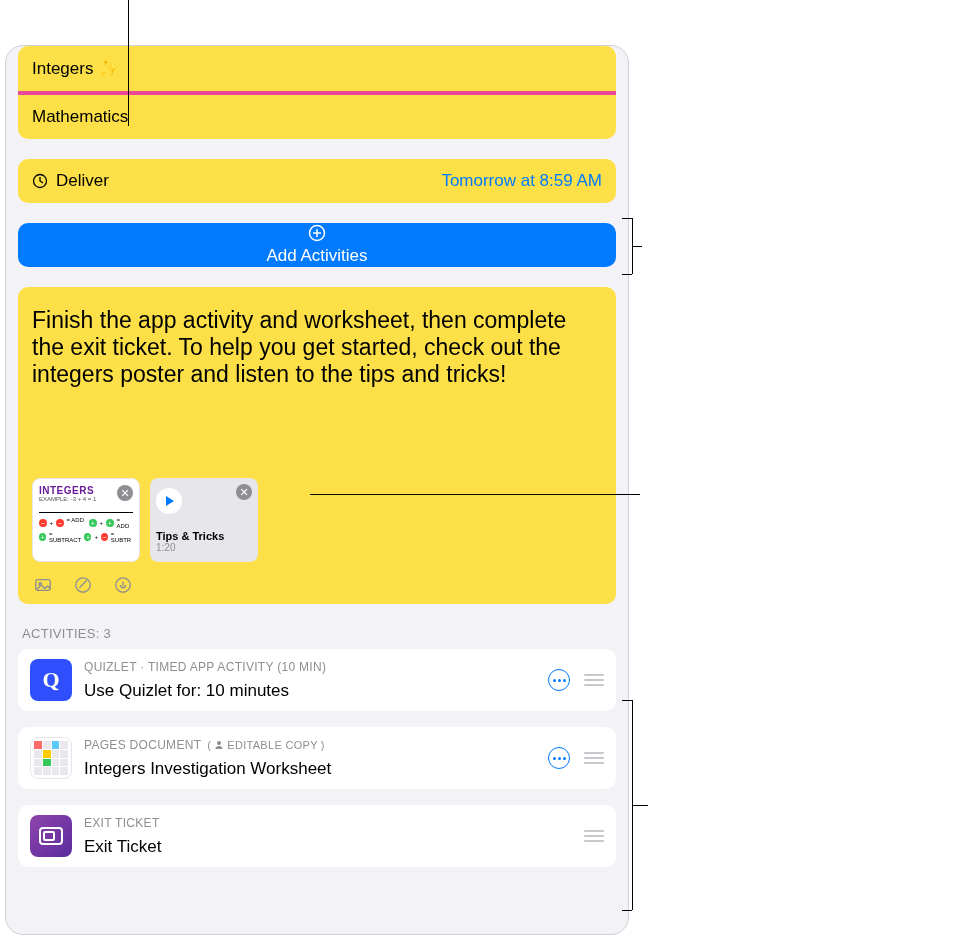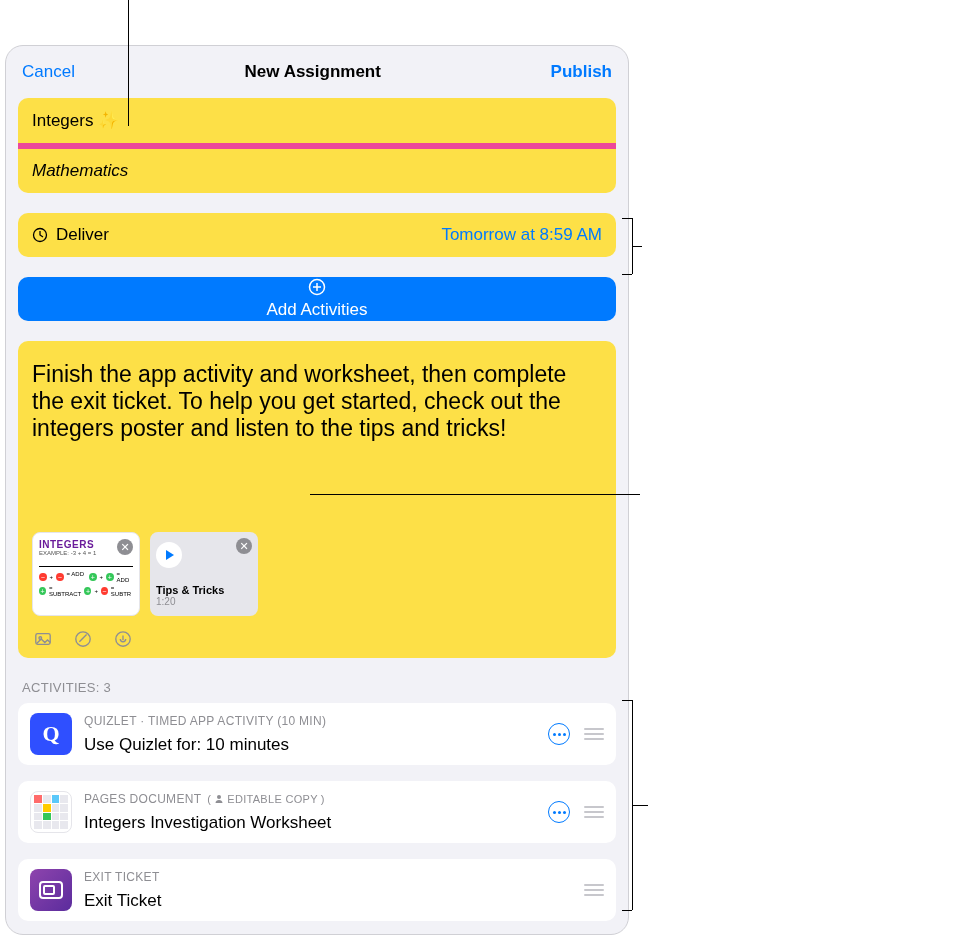--- a/index.html
+++ b/index.html
@@ -34,21 +34,21 @@
   }
   .card + .card { margin-top: 20px; }
   .row {
     padding: 12px 14px;
     font-size: 17px;
     color: #000;
     display: flex;
     align-items: center;
     gap: 8px;
   }
-  .row + .row { border-top: 6px solid #ec4899; font-style: italic; }
+  .row + .row { border-top: 4px solid #ec4899; }
   .row .value { margin-left: auto; color: #007aff; font-size: 17px; }
   .row-icon { width: 16px; height: 16px; flex: 0 0 16px; }
 
   .primary-btn {
     margin: 20px 12px 0 12px;
     height: 44px;
     background: #007aff;
     color: #fff;
     border-radius: 10px;
     display: flex;
@@ -158,25 +158,20 @@
   .h4a{ left:622px; top:700px; height:1px; width:10px;}
   .v4 { left:632px; top:700px; width:1px; height:210px;}
   .h4b{ left:622px; top:910px; height:1px; width:10px;}
   .h4c{ left:632px; top:805px; height:1px; width:16px;}
 </style>
 </head>
 <body>
 
 <div class="panel">
 
-  <div class="header">
-    <span class="link">Cancel</span>
-    <span class="title">New Assignment</span>
-    <span class="link publish">Publish</span>
-  </div>
 
   <div class="card">
     <div class="row">
       <span>Integers ✨</span>
     </div>
     <div class="row">
       <span>Mathematics</span>
     </div>
   </div>
 

